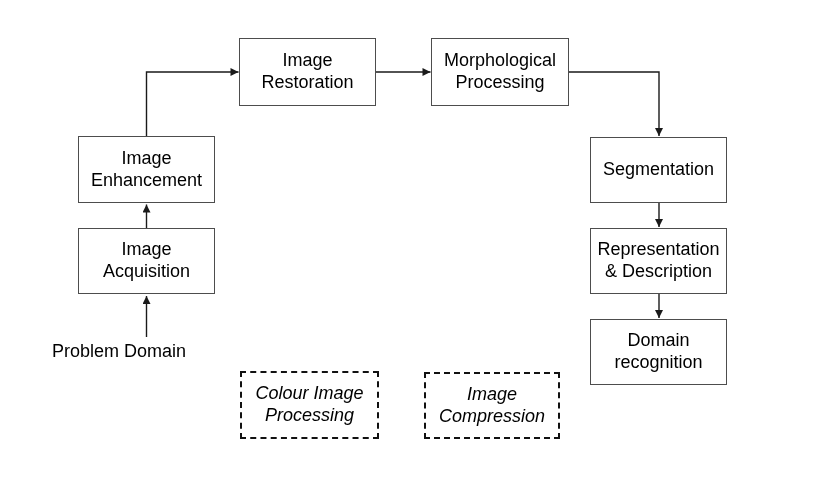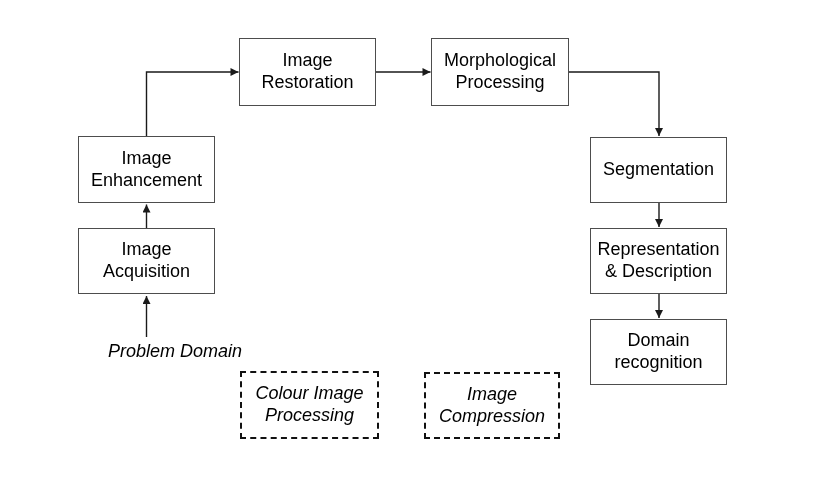--- a/index.html
+++ b/index.html
@@ -34,23 +34,22 @@
     line-height: 1.22;
     white-space: pre-line;
   }
   .node.dashed {
     border: 2px dashed var(--dashed-border);
     font-style: italic;
   }
   .plain-label {
     position: absolute;
     font-size: 18px;
-    text-align: right;
+    text-align: left;
     white-space: nowrap;
-    font-style: italic;
   }
   
   #n-restoration    { left: 227px; top: 38px;  width: 137px; height: 68px; }
   #n-morphological  { left: 419px; top: 38px;  width: 138px; height: 68px; }
   #n-enhancement    { left: 66px;  top: 136px; width: 137px; height: 67px; }
   #n-acquisition    { left: 66px;  top: 228px; width: 137px; height: 66px; }
   #n-segmentation   { left: 578px; top: 137px; width: 137px; height: 66px; }
   #n-representation { left: 578px; top: 228px; width: 137px; height: 66px; }
   #n-object         { left: 578px; top: 319px; width: 137px; height: 66px; }
   #n-colour         { left: 228px; top: 371px; width: 139px; height: 68px; }

